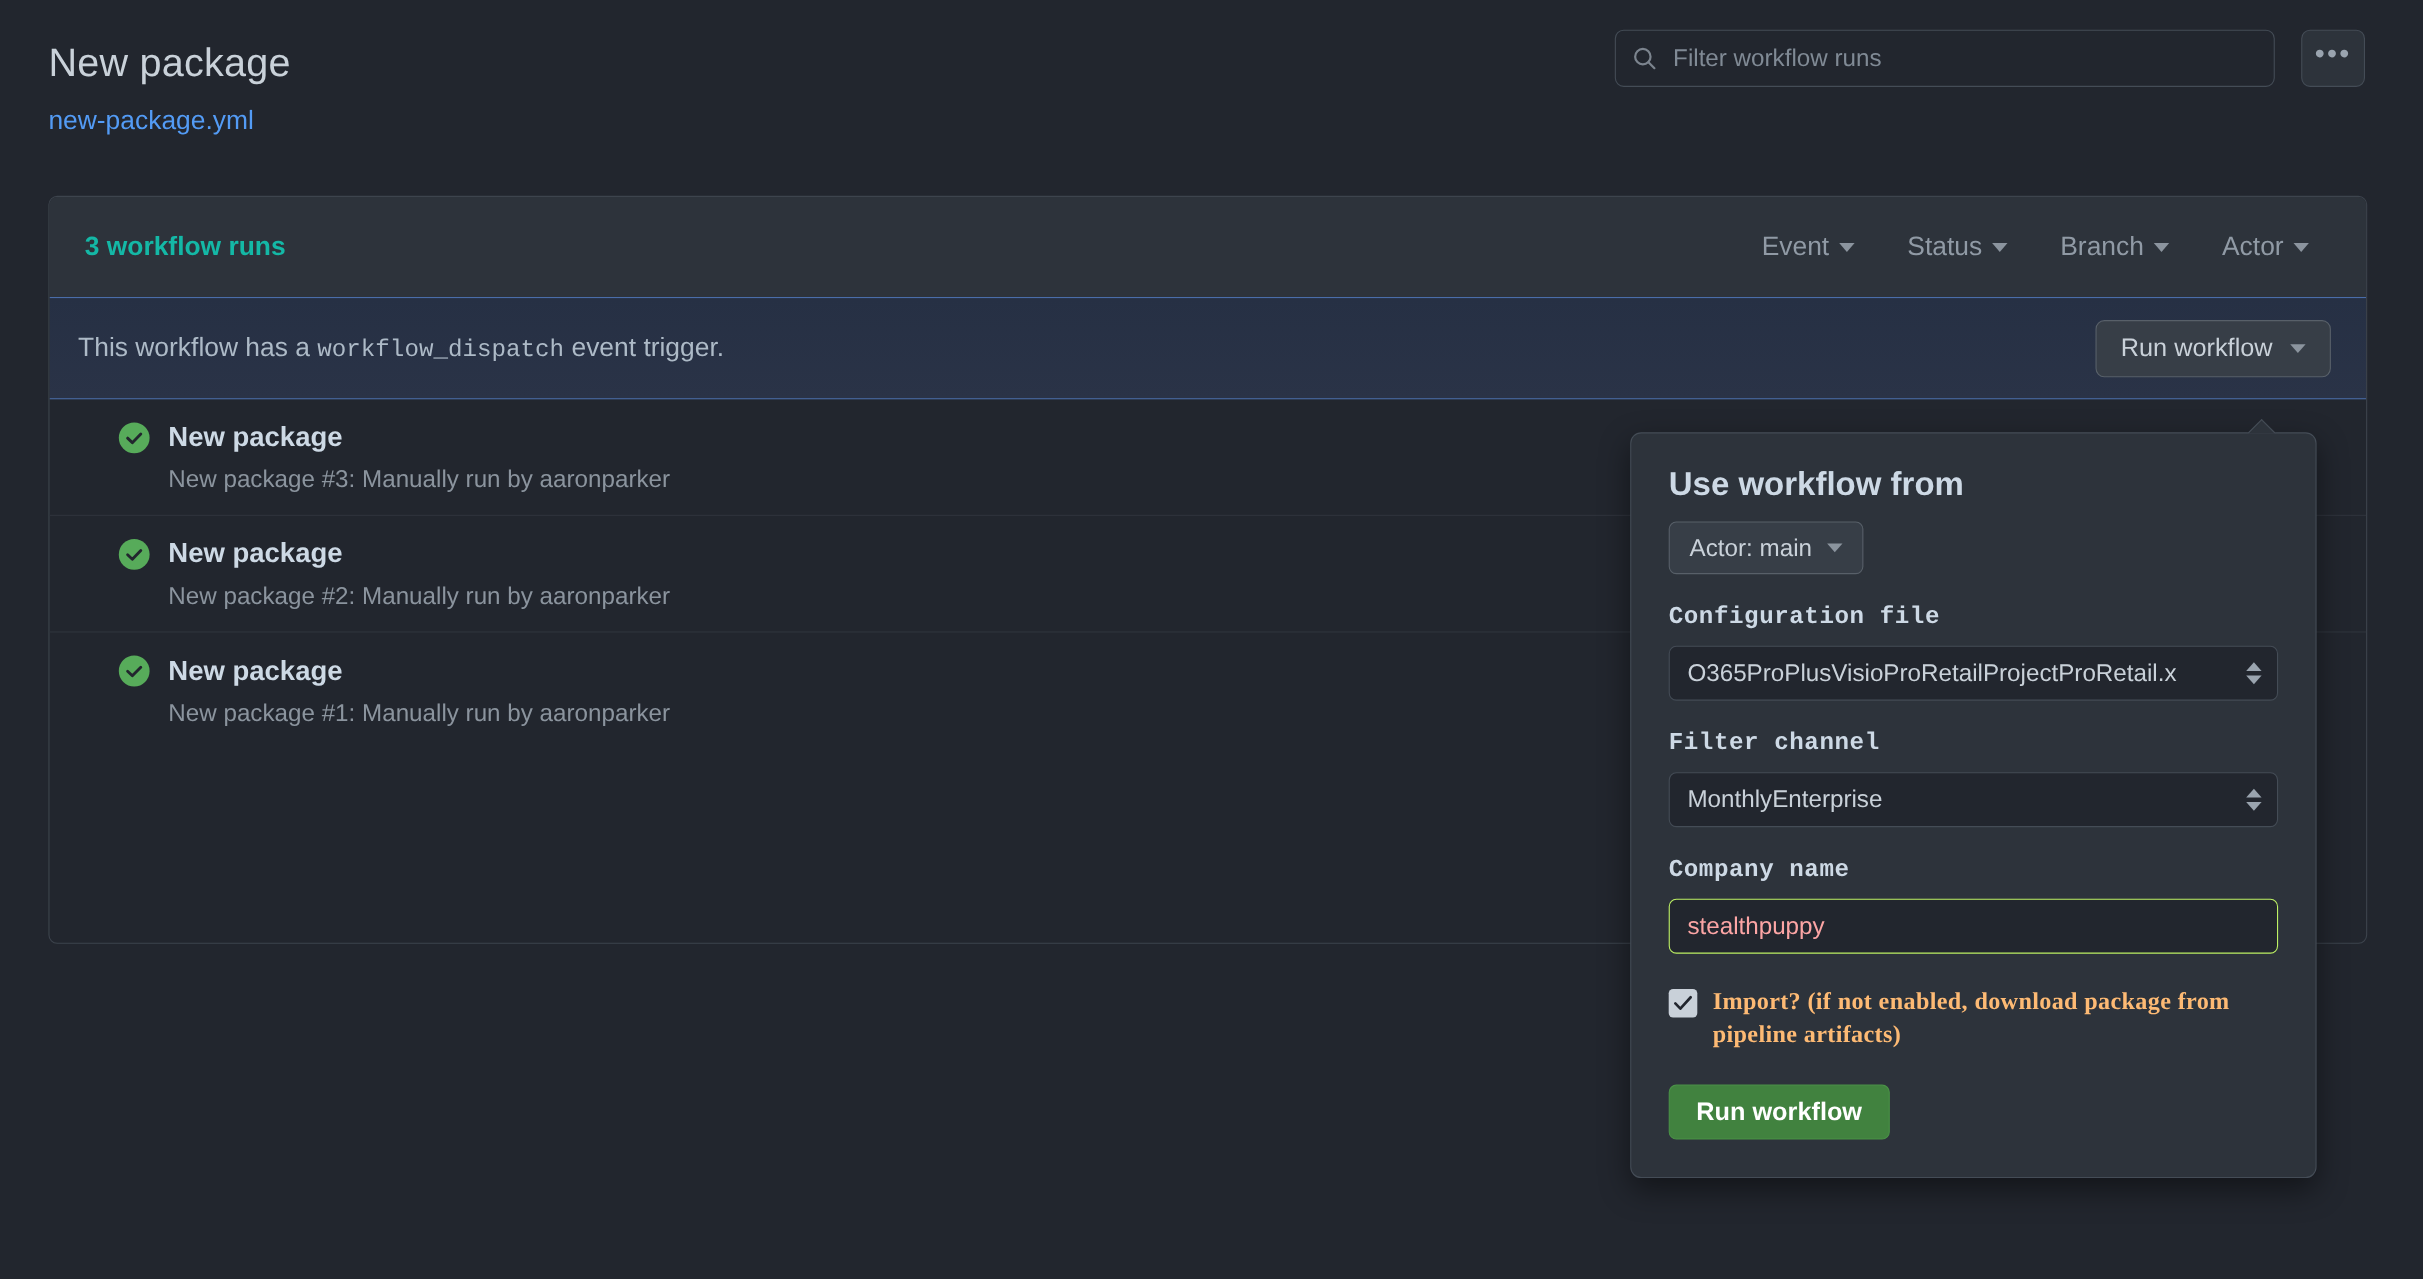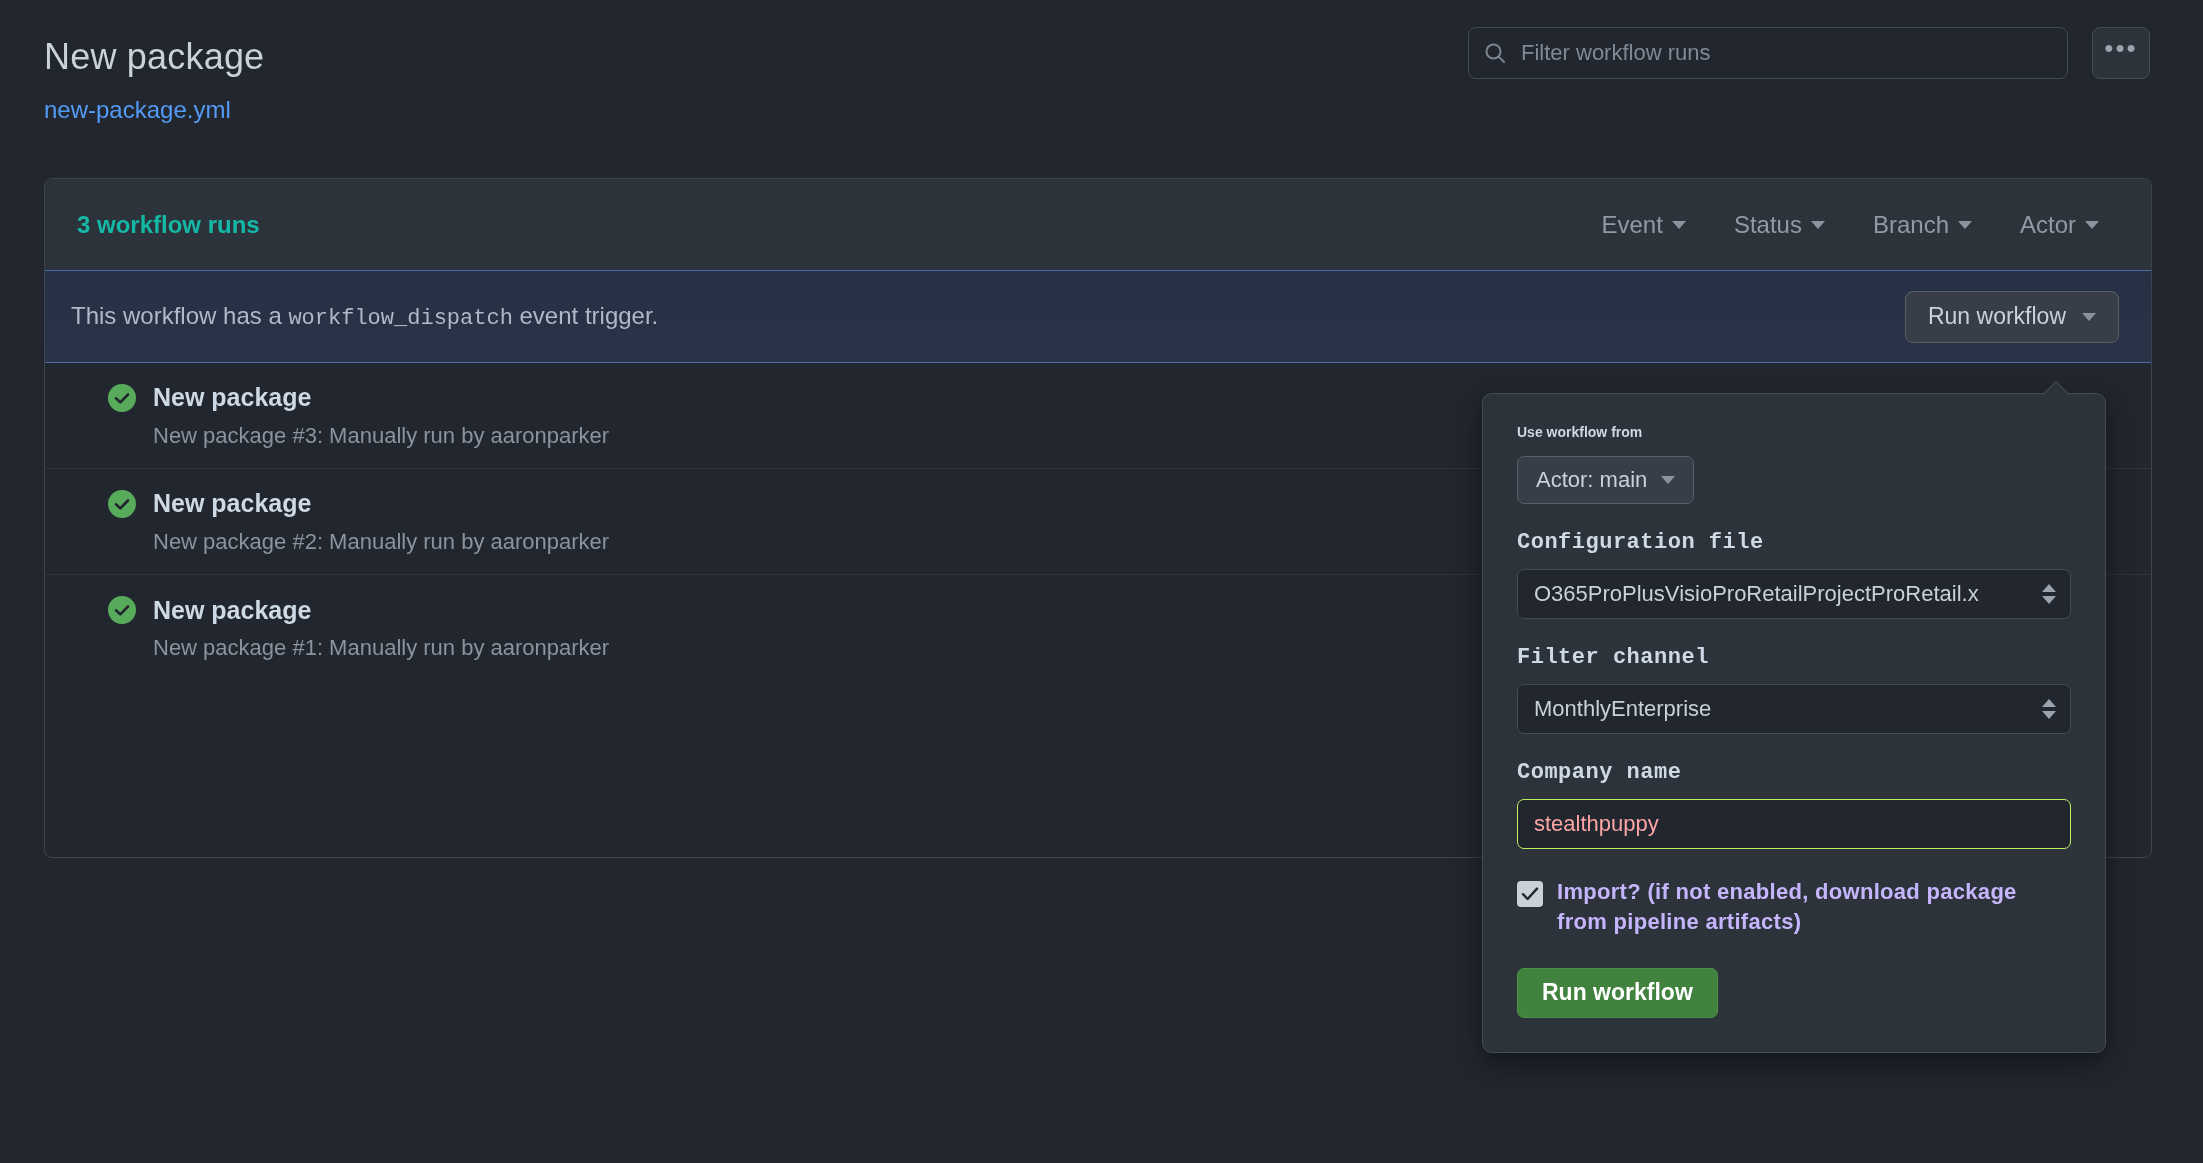--- a/index.html
+++ b/index.html
@@ -107,21 +107,21 @@
     position: absolute; left: 560px; top: -13px; width: 26px; height: 13px;
     overflow: hidden;
   }
   .panel-arrow::after {
     content: ""; position: absolute; left: 3px; top: 4px;
     width: 19px; height: 19px; background: #2d333b;
     border-left: 1px solid #444c56; border-top: 1px solid #444c56;
     transform: rotate(45deg);
   }
   .panel-label-sans {
-    font-size: 14px; font-weight: bold; color: #cdd9e5; margin: 0 0 16px 0;
+    font-size: 30px; font-weight: bold; color: #cdd9e5; margin: 0 0 16px 0;
   }
   .panel-label-mono {
     font-family: "Liberation Mono", monospace; font-size: 22px; font-weight: bold;
     color: #cdd9e5; margin: 26px 0 14px 0; letter-spacing: .5px;
   }
   .branch-btn {
     display: inline-flex; align-items: center; gap: 14px;
     background: #373e47; border: 1px solid #586069; border-radius: 7px;
     height: 48px; padding: 0 18px; color: #c9d1d9; font-size: 22px; cursor: pointer;
   }
@@ -152,22 +152,22 @@
     font-size: 22px; padding: 0 16px; outline: none;
     font-family: "Liberation Sans", sans-serif;
   }
   .checkbox-row { display: flex; align-items: flex-start; gap: 14px; margin-top: 28px; }
   .checkbox {
     width: 26px; height: 26px; flex: 0 0 26px; margin-top: 4px;
     background: #c9d1d9; border-radius: 4px; position: relative; cursor: pointer;
   }
   .checkbox svg { position: absolute; left: 3px; top: 3px; }
   .checkbox-label {
-    font-family: Liberation Sans, sans-serif; font-size: 22px; font-weight: bold;
-    color: #c4b5fd; line-height: 1.38; letter-spacing: .3px;
+    font-family: Liberation Serif, serif; font-size: 22px; font-weight: bold;
+    color: #fdba74; line-height: 1.38; letter-spacing: .3px;
   }
   .submit-btn {
     margin-top: 30px; background: #41823f; border: 1px solid #4a9147; border-radius: 7px;
     height: 50px; padding: 0 24px; color: #ffffff; font-size: 23px; font-weight: bold;
     cursor: pointer; font-family: "Liberation Sans", sans-serif;
   }
 </style>
 </head>
 <body>
 

